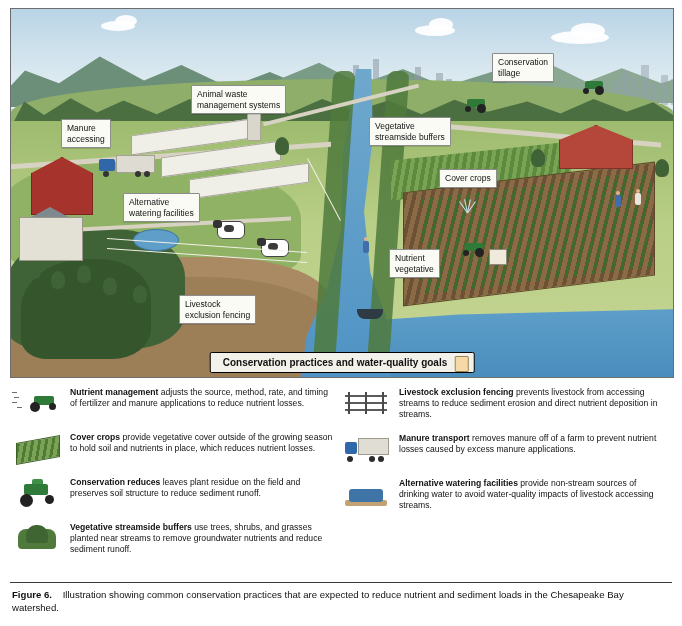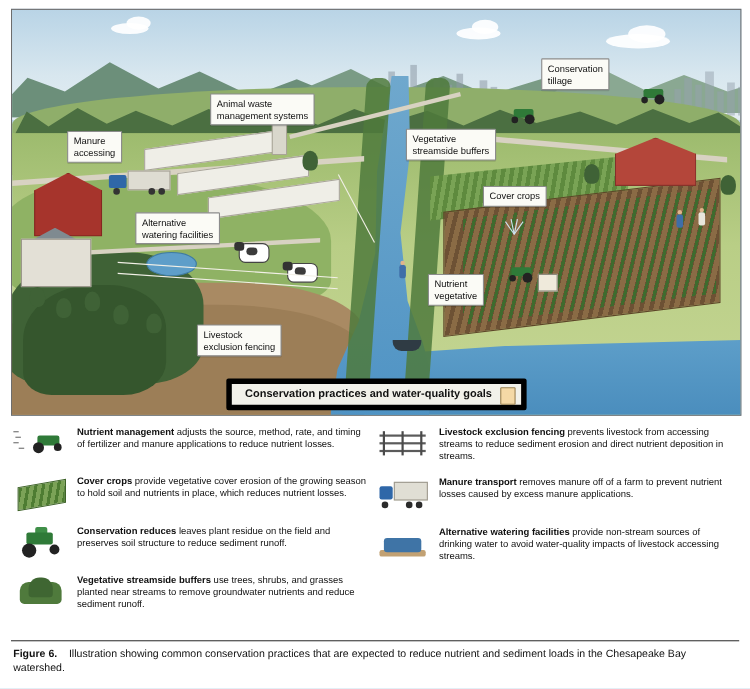--- a/index.html
+++ b/index.html
@@ -166,21 +166,21 @@
   .lbl{
     position:absolute;background:#fbfbf6;border:1px solid #8c8c8c;
     font-size:8.5px;line-height:10.5px;color:#111;
     padding:3px 5px;text-align:left;border-radius:1px;
     box-shadow:0 1px 0 rgba(0,0,0,.12);
     font-weight:400;
   }
   .lbl .ln{display:block;}
   .title-bar{
     position:absolute;left:50%;transform:translateX(-50%);
-    bottom:4px;background:#f2f1ea;border:5px solid #000000;
+    bottom:4px;background:#f2f1ea;border:1px solid #000000;
     padding:4px 26px 4px 12px;font-size:10px;font-weight:700;color:#111;
     border-radius:2px;white-space:nowrap;
   }
   .title-bar .badge{
     position:absolute;right:5px;top:3px;width:12px;height:14px;
     background:#f5d9a6;border:1px solid #9b8252;border-radius:1px;
   }
 
   
   .legend{
@@ -448,21 +448,21 @@
         <div class="etext">
           <b>Nutrient management</b><span> adjusts the source, method, rate, and timing of fertilizer and manure applications to reduce nutrient losses.</span>
         </div>
       </div>
 
       <div class="entry">
         <div class="thumb t-cover">
           <div class="plot"></div>
         </div>
         <div class="etext">
-          <b>Cover crops</b><span> provide vegetative cover erosion of the growing season to hold soil and nutrients in place, which reduces nutrient losses.</span>
+          <b>Cover crops</b><span> provide vegetative cover outside of the growing season to hold soil and nutrients in place, which reduces nutrient losses.</span>
         </div>
       </div>
 
       <div class="entry">
         <div class="thumb t-till">
           <div class="cab"></div>
           <div class="bd"></div>
           <div class="w1"></div>
           <div class="w2"></div>
         </div>

